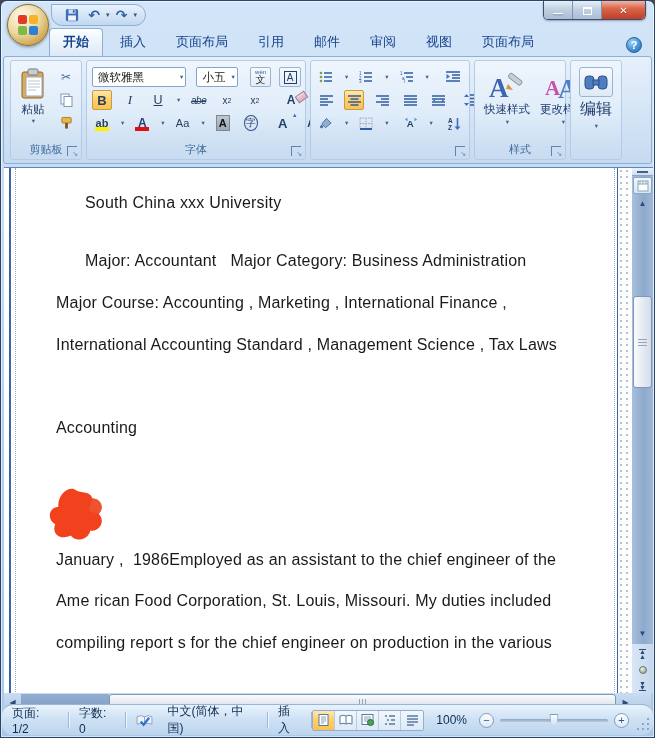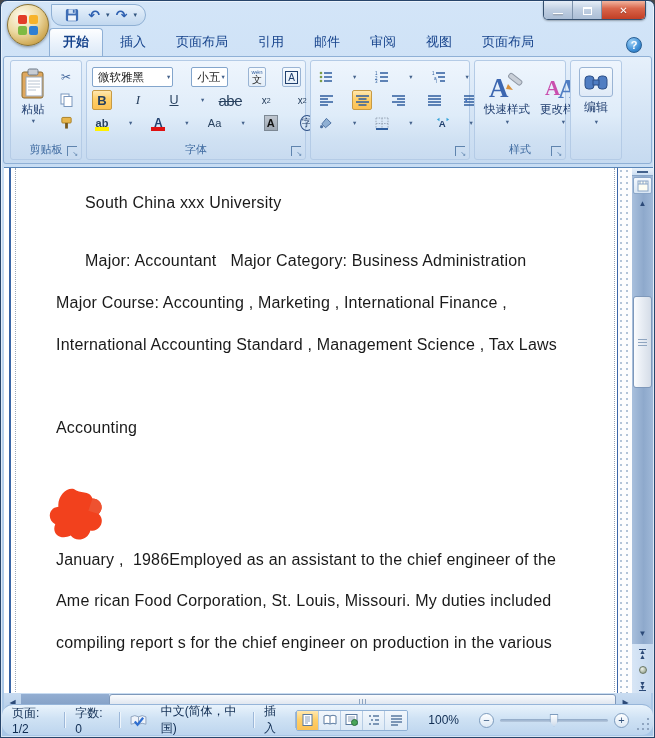--- a/index.html
+++ b/index.html
@@ -66,34 +66,34 @@
   .sm-btn { width:22px; height:20px; display:flex; align-items:center; justify-content:center;
     border:1px solid transparent; border-radius:2px; font-size:12px; color:#41659b; }
 
   
   .rb { height:20px; min-width:20px; padding:0 2px; display:inline-flex; align-items:center; justify-content:center;
     border:1px solid transparent; border-radius:2px; font-size:12px; color:#28415f; }
   .rb.active { background:linear-gradient(#ffe8b0,#ffd069 45%,#fbc154); border-color:#c79b45; }
   .dd { font-size:6.5px; color:#44628c; margin-left:1px; }
 
   .font-rows { position:absolute; left:5px; top:6px; right:4px; display:flex; flex-direction:column; gap:3px; }
-  .frow { display:flex; align-items:center; gap:16px; }
+  .frow { display:flex; align-items:center; gap:8px; }
   .combo { height:20px; background:#fff; border:1px solid #83a5cc; border-radius:2px; display:flex;
     align-items:center; font-size:11.5px; color:#222; padding:0 2px 0 5px; }
   .combo .dd { margin-left:auto; }
   .combo.fname { width:96px; }
   .combo.fsize { width:42px; margin-left:2px; }
   .boxbtn { width:22px; height:20px; border:1px solid #9ab4d4; border-radius:2px; display:flex; align-items:center;
     justify-content:center; background:linear-gradient(#f6fafd,#e3edf8); font-size:12px; color:#21406e; }
   .phon { flex-direction:column; line-height:1; }
   .phon .p1 { font-size:6px; color:#2d5c9e; } .phon .p2 { font-size:10px; color:#222; }
   .bold-b { font-weight:bold; font-size:13px; }
   .ital { font-style:italic; font-family:"Liberation Serif",serif; font-size:13px; }
   .und { text-decoration:underline; font-size:12.5px; }
-  .strike { text-decoration:line-through; font-size:15px; letter-spacing:-.5px; }
+  .strike { text-decoration:line-through; font-size:10px; letter-spacing:-.5px;font-style:italic; }
   .subsup { font-size:10px; } .subsup sub,.subsup sup { font-size:7px; }
   .underbar { position:relative; }
   .underbar .bar { position:absolute; left:2px; right:2px; bottom:1px; height:4px; }
   .shadechip { background:linear-gradient(#bfc6cf,#9ea8b4); border:1px solid #7c8894; width:16px; height:16px;
     display:flex; align-items:center; justify-content:center; font-weight:bold; font-size:11px; color:#111; }
   .circ-zi { width:16px; height:16px; border:1px solid #2c4f86; border-radius:50%; display:flex; align-items:center;
     justify-content:center; font-size:10px; color:#1d3a66; }
   .growA { font-weight:bold; font-size:13px; color:#21406e; position:relative; }
   .growA .tri { position:absolute; top:-2px; right:-6px; font-size:6px; color:#3f6fc4; }
   .shrA { font-weight:bold; font-size:10px; color:#21406e; position:relative; }
@@ -164,21 +164,21 @@
   .statusbar { position:absolute; left:1px; right:1px; bottom:2px; height:31px;
     background:linear-gradient(#e9f3fc,#cfe2f4 45%,#bdd5ee); border-top:1px solid #96b5d9;
     display:flex; align-items:center; font-size:12px; color:#0f2c52;border-radius:11px; }
   .sb-item { padding:0 10px; display:flex; align-items:center; gap:4px; height:100%; }
   .sb-sep { width:1px; height:16px; background:#9db8d9; box-shadow:1px 0 0 #eef5fc; }
   .sb-right { margin-left:auto; display:flex; align-items:center; }
   .viewbtns { display:flex; align-items:center; gap:0; border:1px solid #8fb0d4; border-radius:2px; overflow:hidden; }
   .vbtn { width:22px; height:19px; display:flex; align-items:center; justify-content:center;
     background:linear-gradient(#f2f7fc,#dce9f6); border-right:1px solid #b6cce4; }
   .vbtn.active { background:linear-gradient(#ffe8b0,#ffd069 45%,#fbc154); }
-  .zoompct { padding:0 20px; font-size:12px; color:#0f2c52; }
+  .zoompct { padding:0 12px; font-size:12px; color:#0f2c52; }
   .zslider { display:flex; align-items:center; gap:6px; margin-right:6px; }
   .zbtn { width:15px; height:15px; border-radius:50%; border:1px solid #7e9cbe; color:#35557e; font-size:11px;
     background:linear-gradient(#fdfeff,#dde9f5); display:flex; align-items:center; justify-content:center; line-height:0; }
   .ztrack { position:relative; width:108px; height:3px; background:linear-gradient(#8fa8c6,#b7c9de); border-radius:2px; }
   .zmark { position:absolute; left:50%; top:-5px; transform:translateX(-50%); width:9px; height:13px;
     background:linear-gradient(#fdfeff,#cfdcEB); border:1px solid #7e9cbe;
     clip-path:polygon(0 0,100% 0,100% 60%,50% 100%,0 60%); }
   .grip-corner { width:14px; height:14px; margin:6px 2px 0 2px;
     background:radial-gradient(circle 1.5px at 11px 3px,#8fa5c0 99%,transparent), radial-gradient(circle 1.5px at 11px 8px,#8fa5c0 99%,transparent),
     radial-gradient(circle 1.5px at 6px 8px,#8fa5c0 99%,transparent), radial-gradient(circle 1.5px at 11px 13px,#8fa5c0 99%,transparent),
@@ -481,21 +481,21 @@
 
     <div class="rgroup g-edit">
       <div class="edit-col">
         <div class="binoc-wrap">
           <svg width="24" height="17" viewBox="0 0 24 17">
             <rect x="1" y="2" width="9" height="13" rx="3.5" fill="#4f7dc2" stroke="#2c4f86"></rect>
             <rect x="14" y="2" width="9" height="13" rx="3.5" fill="#4f7dc2" stroke="#2c4f86"></rect>
             <rect x="9" y="6" width="6" height="5" fill="#4f7dc2" stroke="#2c4f86"></rect>
           </svg>
         </div>
-        <span class="lbl" style="font-size:12px;color:#1e3c6e">编辑</span>
+        <span class="lbl" style="font-size:16px;color:#1e3c6e">编辑</span>
         <span class="dd">▾</span>
       </div>
     </div>
   </div>
 
   <div class="docarea">
     <div class="doc-leftline"></div>
     <div class="page">
       <div class="tb-left"></div>
       <div class="tb-right"></div>

